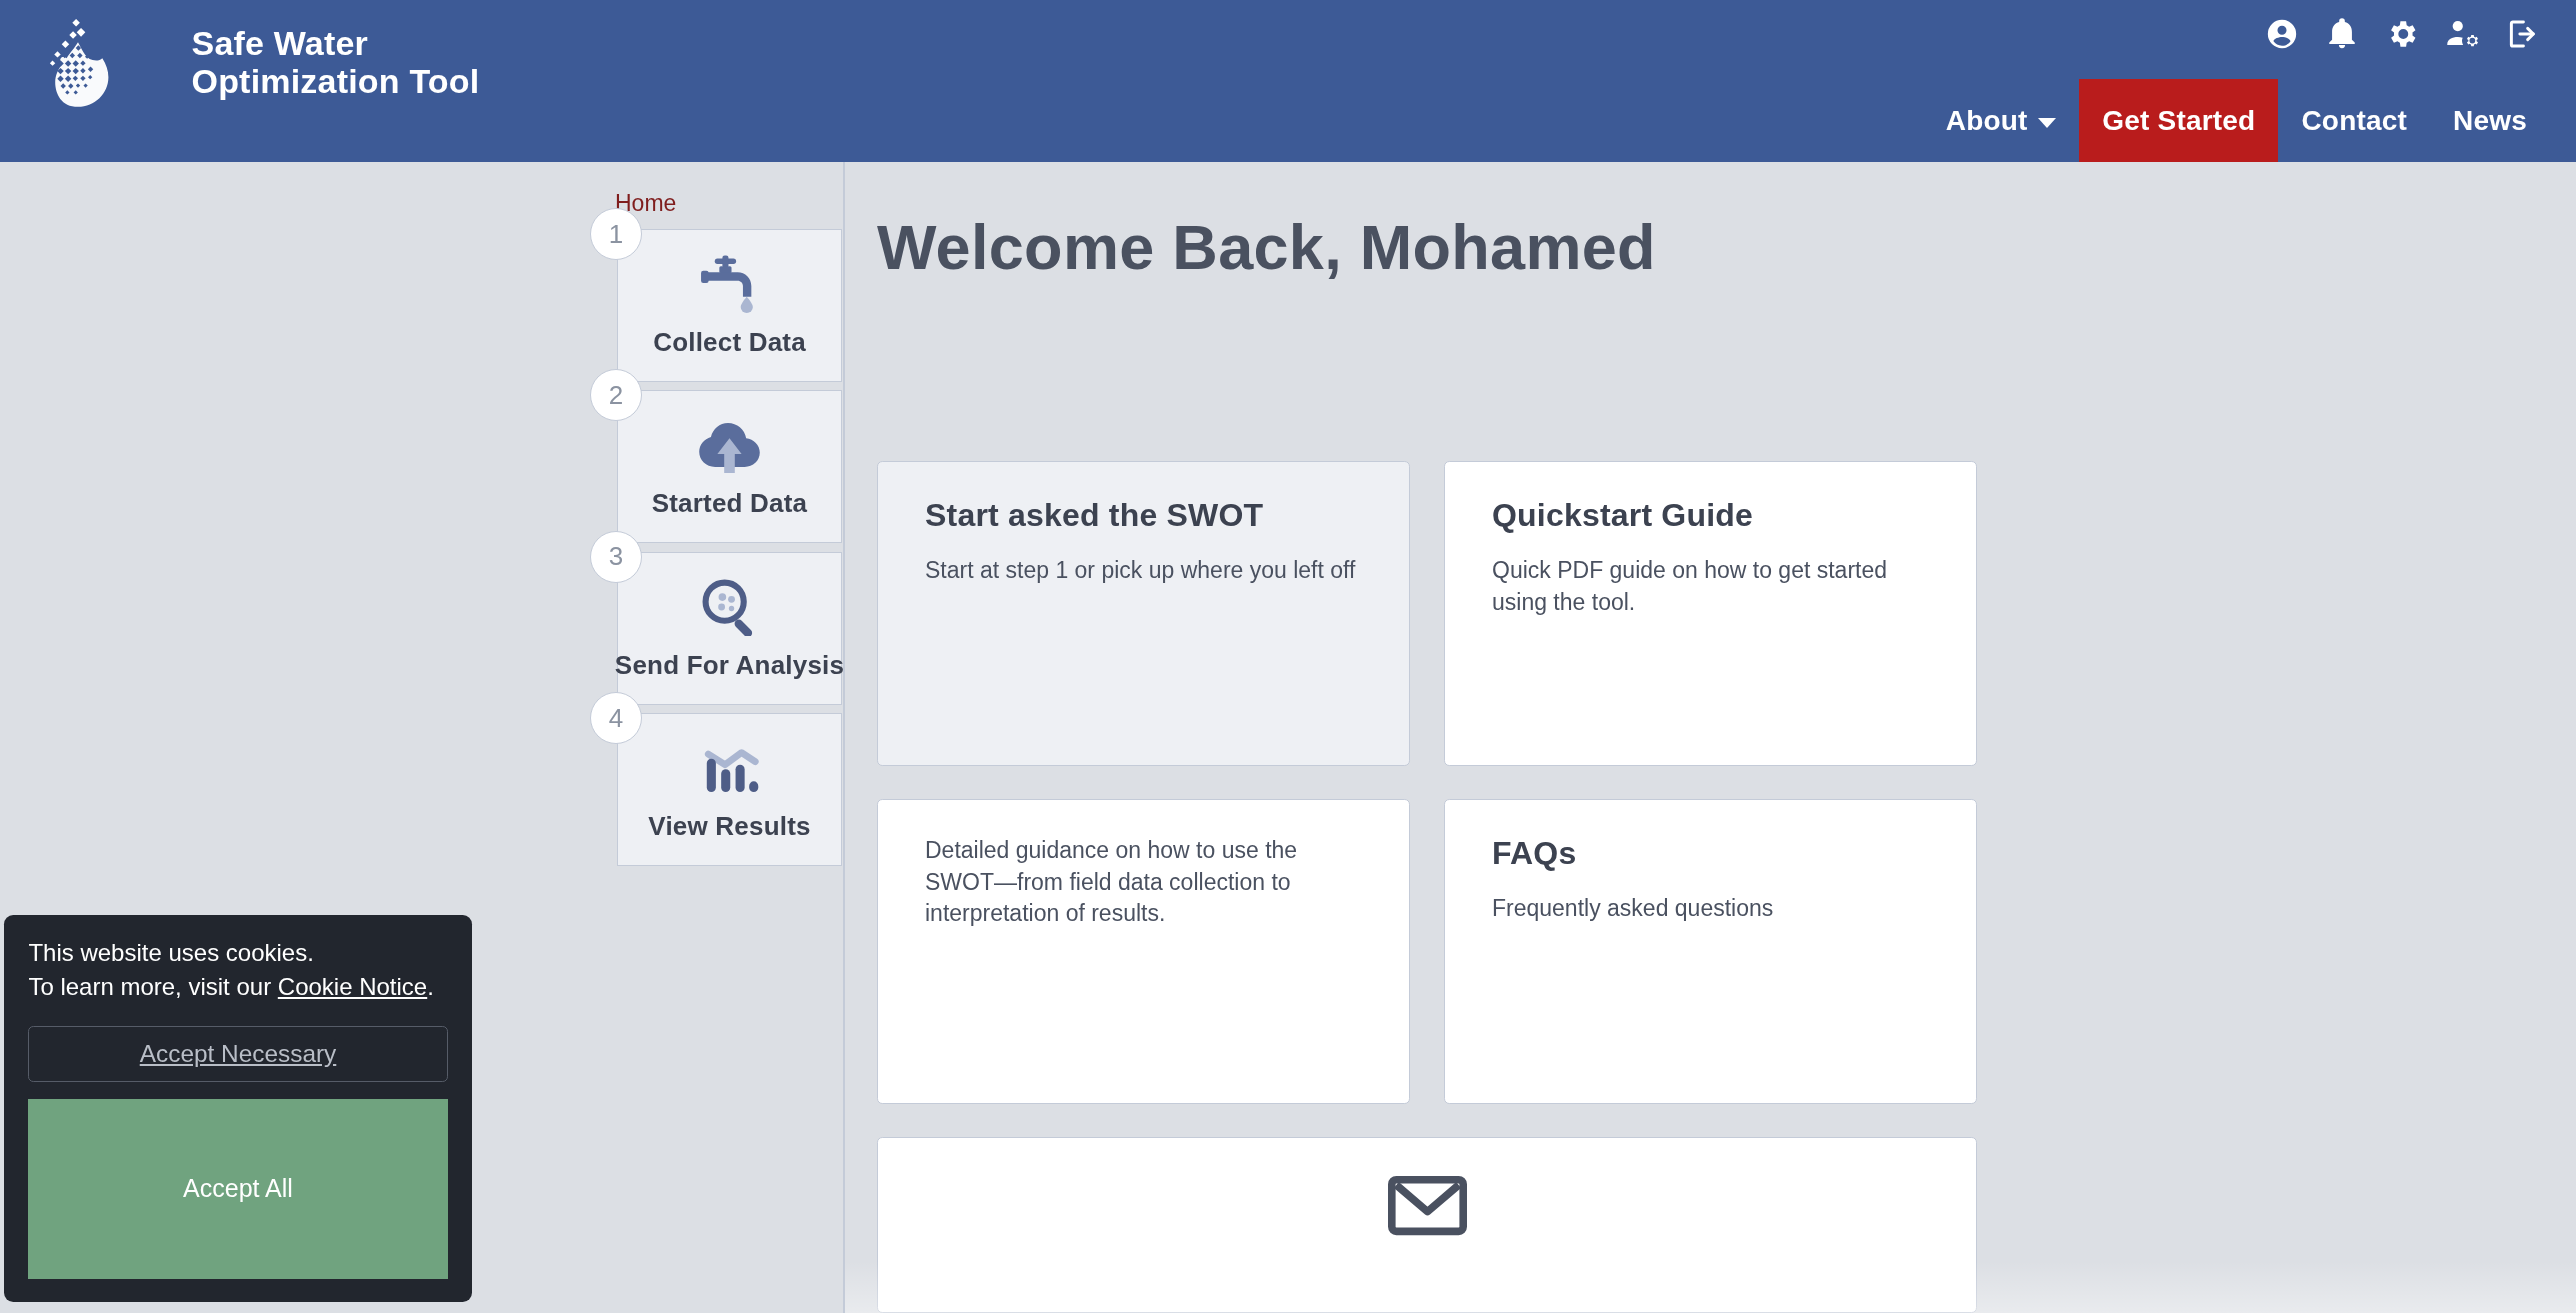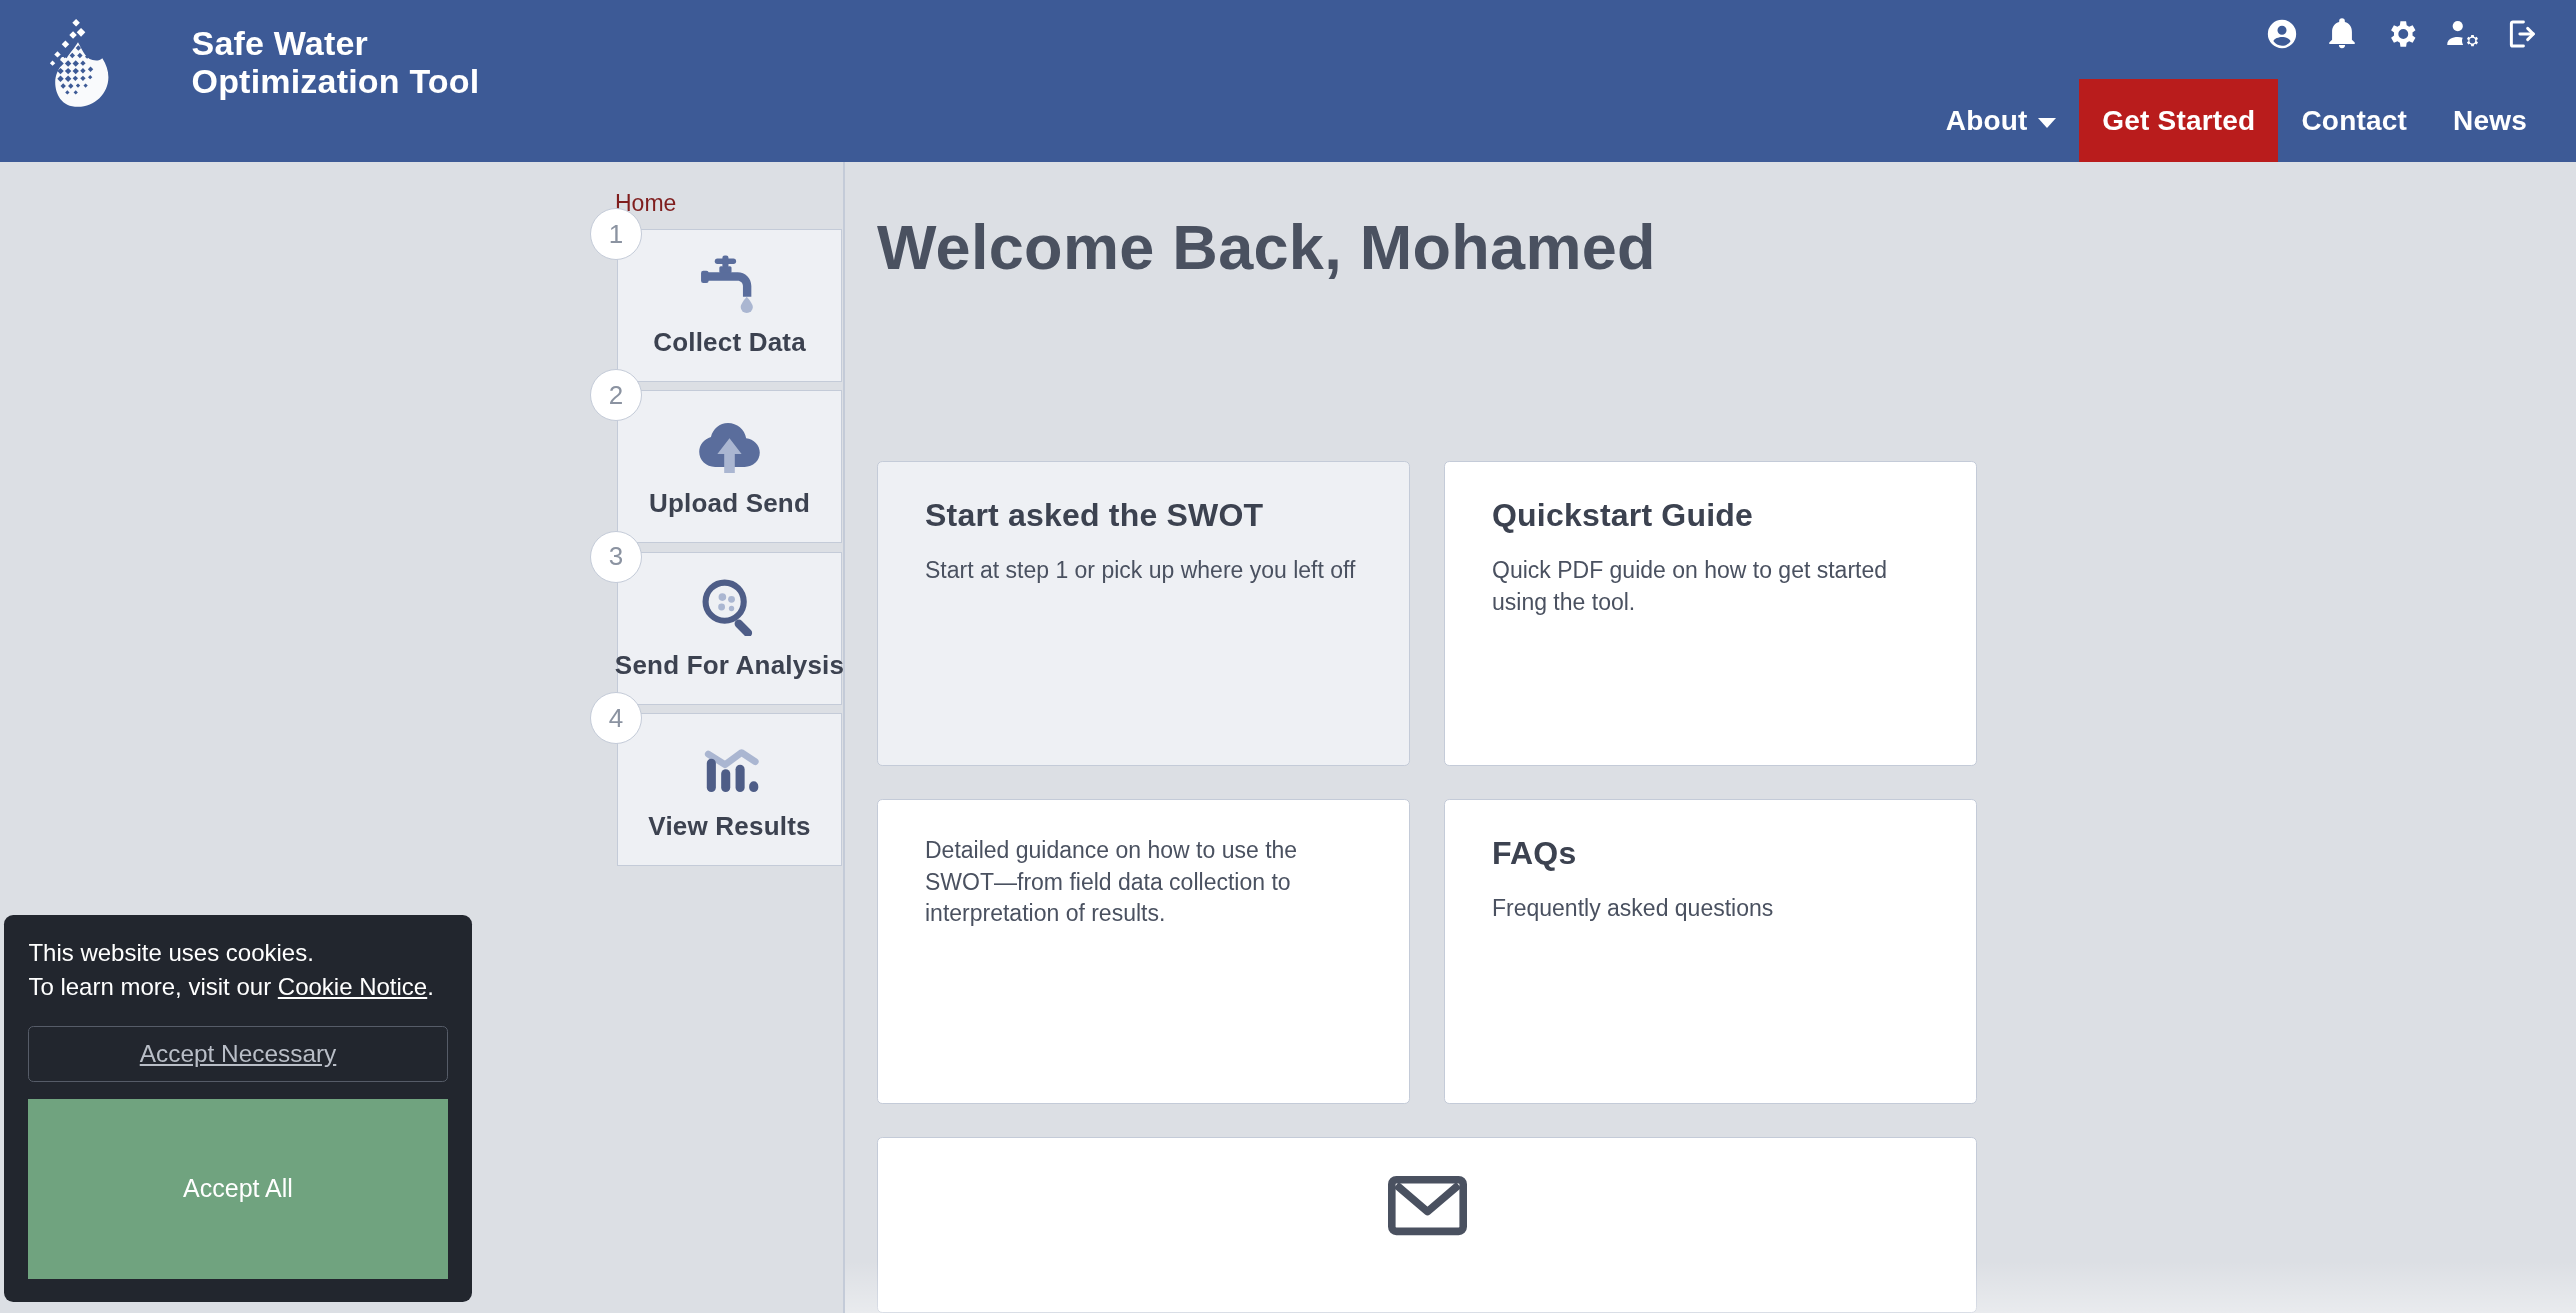--- a/index.html
+++ b/index.html
@@ -460,21 +460,21 @@
       </div>
 
       <div class="step">
         <div class="step-badge">2</div>
         <div class="step-icon">
           <svg width="63" height="53" viewBox="0 0 82 70">
             <path d="M22 62C10 62 1 53 1 42c0-9 6.5-17 15.5-19.5C19 12 28 4 39 4c12 0 22 8.5 24 20 10 1 18 9 18 19 0 11-9 19-20 19z" fill="#5a6d9c"></path>
             <path d="M41 24 L57 45 H48 V70 H34 V45 H25 Z" fill="#aab6d1"></path>
           </svg>
         </div>
-        <div class="step-label">Upload Send</div>
+        <div class="step-label">Started Data</div>
       </div>
 
       <div class="step">
         <div class="step-badge">3</div>
         <div class="step-icon">
           <svg width="58" height="58" viewBox="0 0 76 76">
             <circle cx="31" cy="31" r="25" fill="none" stroke="#4e5d87" stroke-width="8"></circle>
             <rect x="50" y="52" width="11" height="28" rx="5.5" transform="rotate(-45 55.5 66)" fill="#4e5d87"></rect>
             <circle cx="28" cy="25" r="5" fill="#aab6d1"></circle>
             <circle cx="40" cy="28" r="4.5" fill="#aab6d1"></circle>

